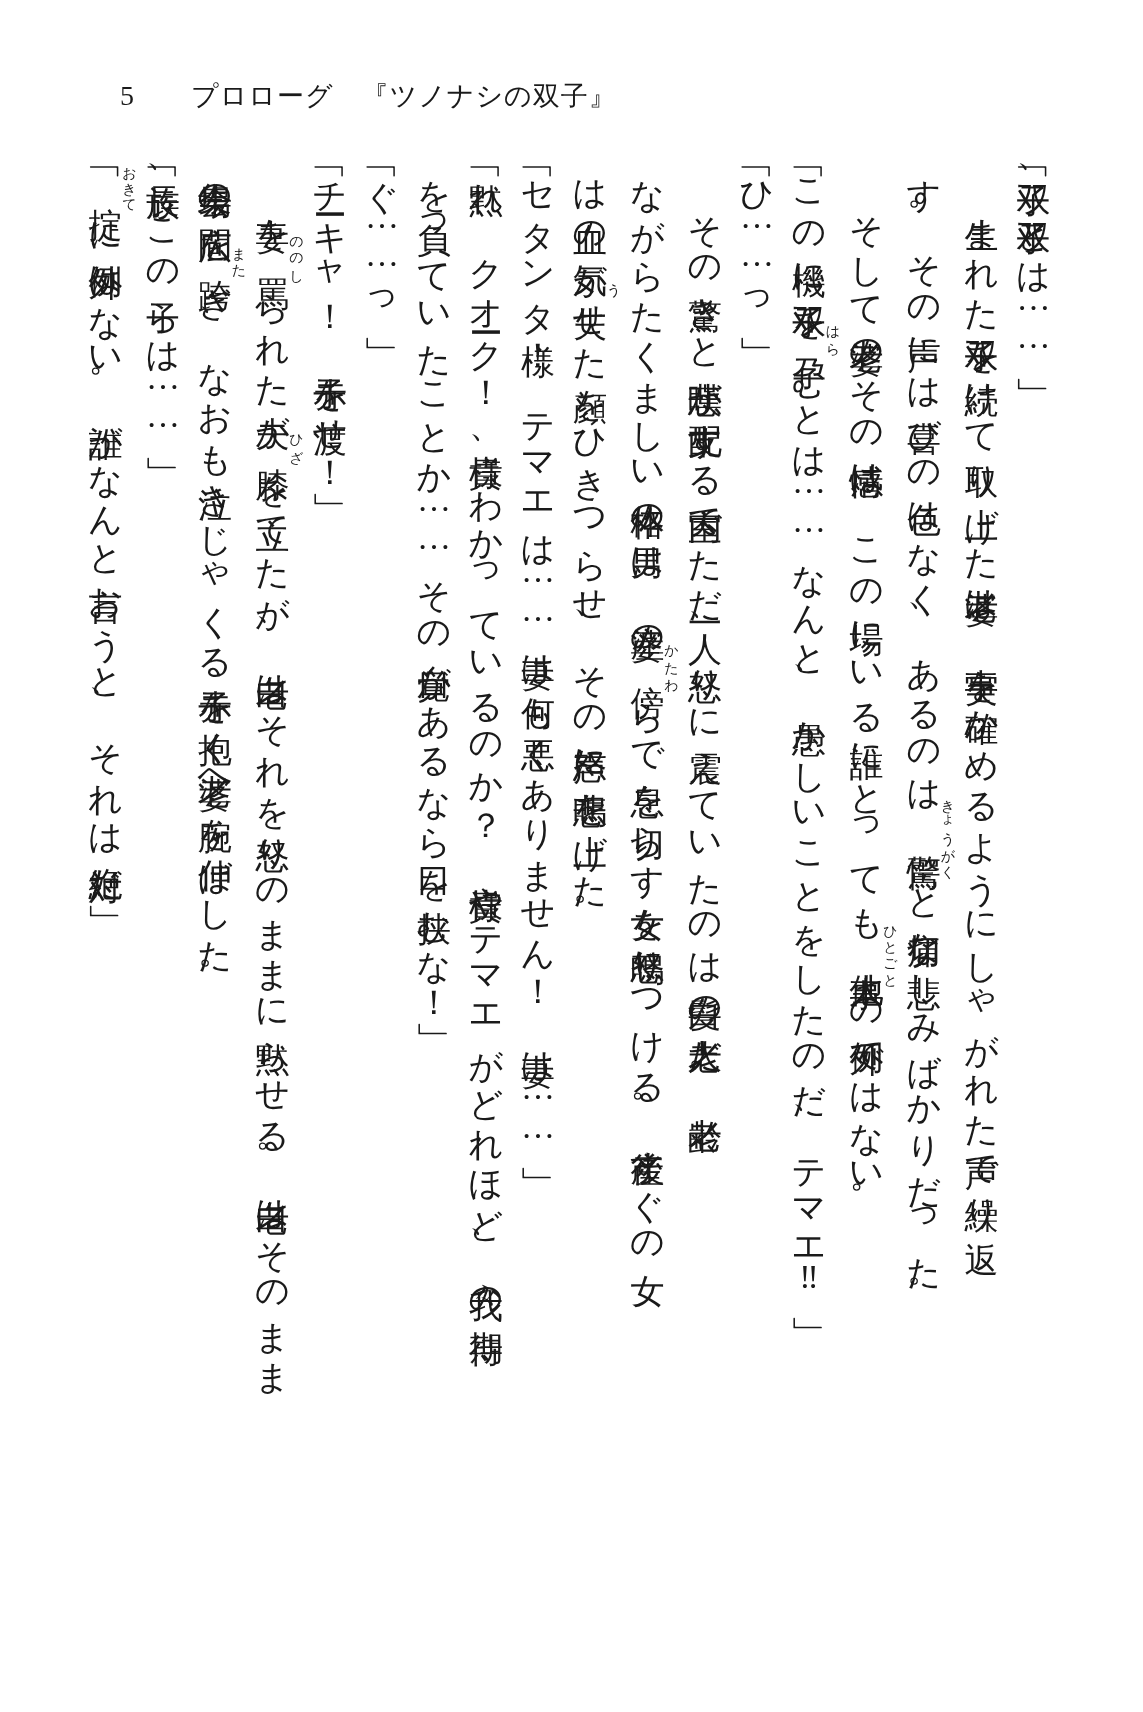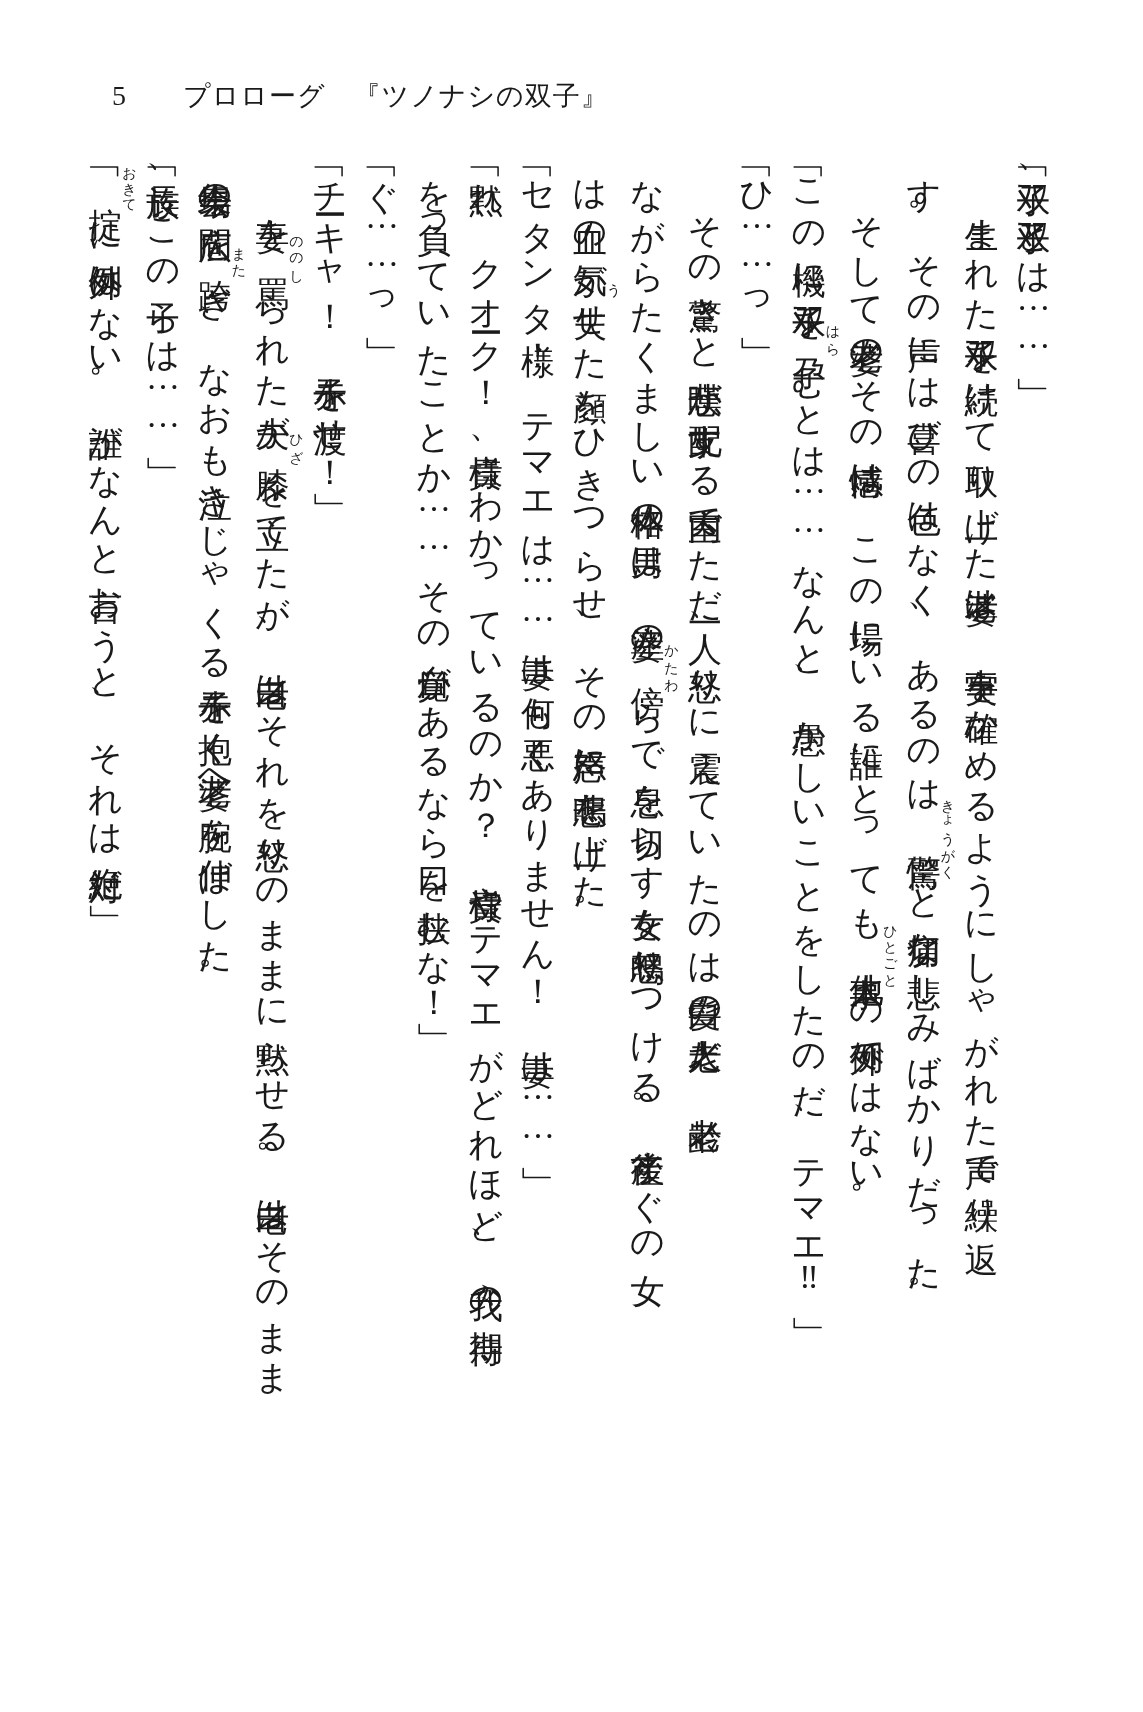--- a/index.html
+++ b/index.html
@@ -7,21 +7,21 @@
     width:1143px;height:1712px;
     background:#ffffff;
     position:relative;
     overflow:hidden;
     font-family:"Liberation Serif","DejaVu Serif",serif;
     color:#1a1a1a;
   }
   .page{position:absolute;inset:0;}
   
   .pagehead{
-    position:absolute;left:112px;top:78px;
+    position:absolute;left:120px;top:78px;
     font-size:27px;letter-spacing:1px;white-space:nowrap;
   }
   .pagenum{font-size:28px;display:inline-block;margin-right:56px;}
   .chapter{font-size:27px;}
   
   .text-body{
     position:absolute;top:156px;right:84px;
     width:936px;height:1452px;
     writing-mode:vertical-rl;-webkit-writing-mode:vertical-rl;
     text-orientation:upright;-webkit-text-orientation:upright;

